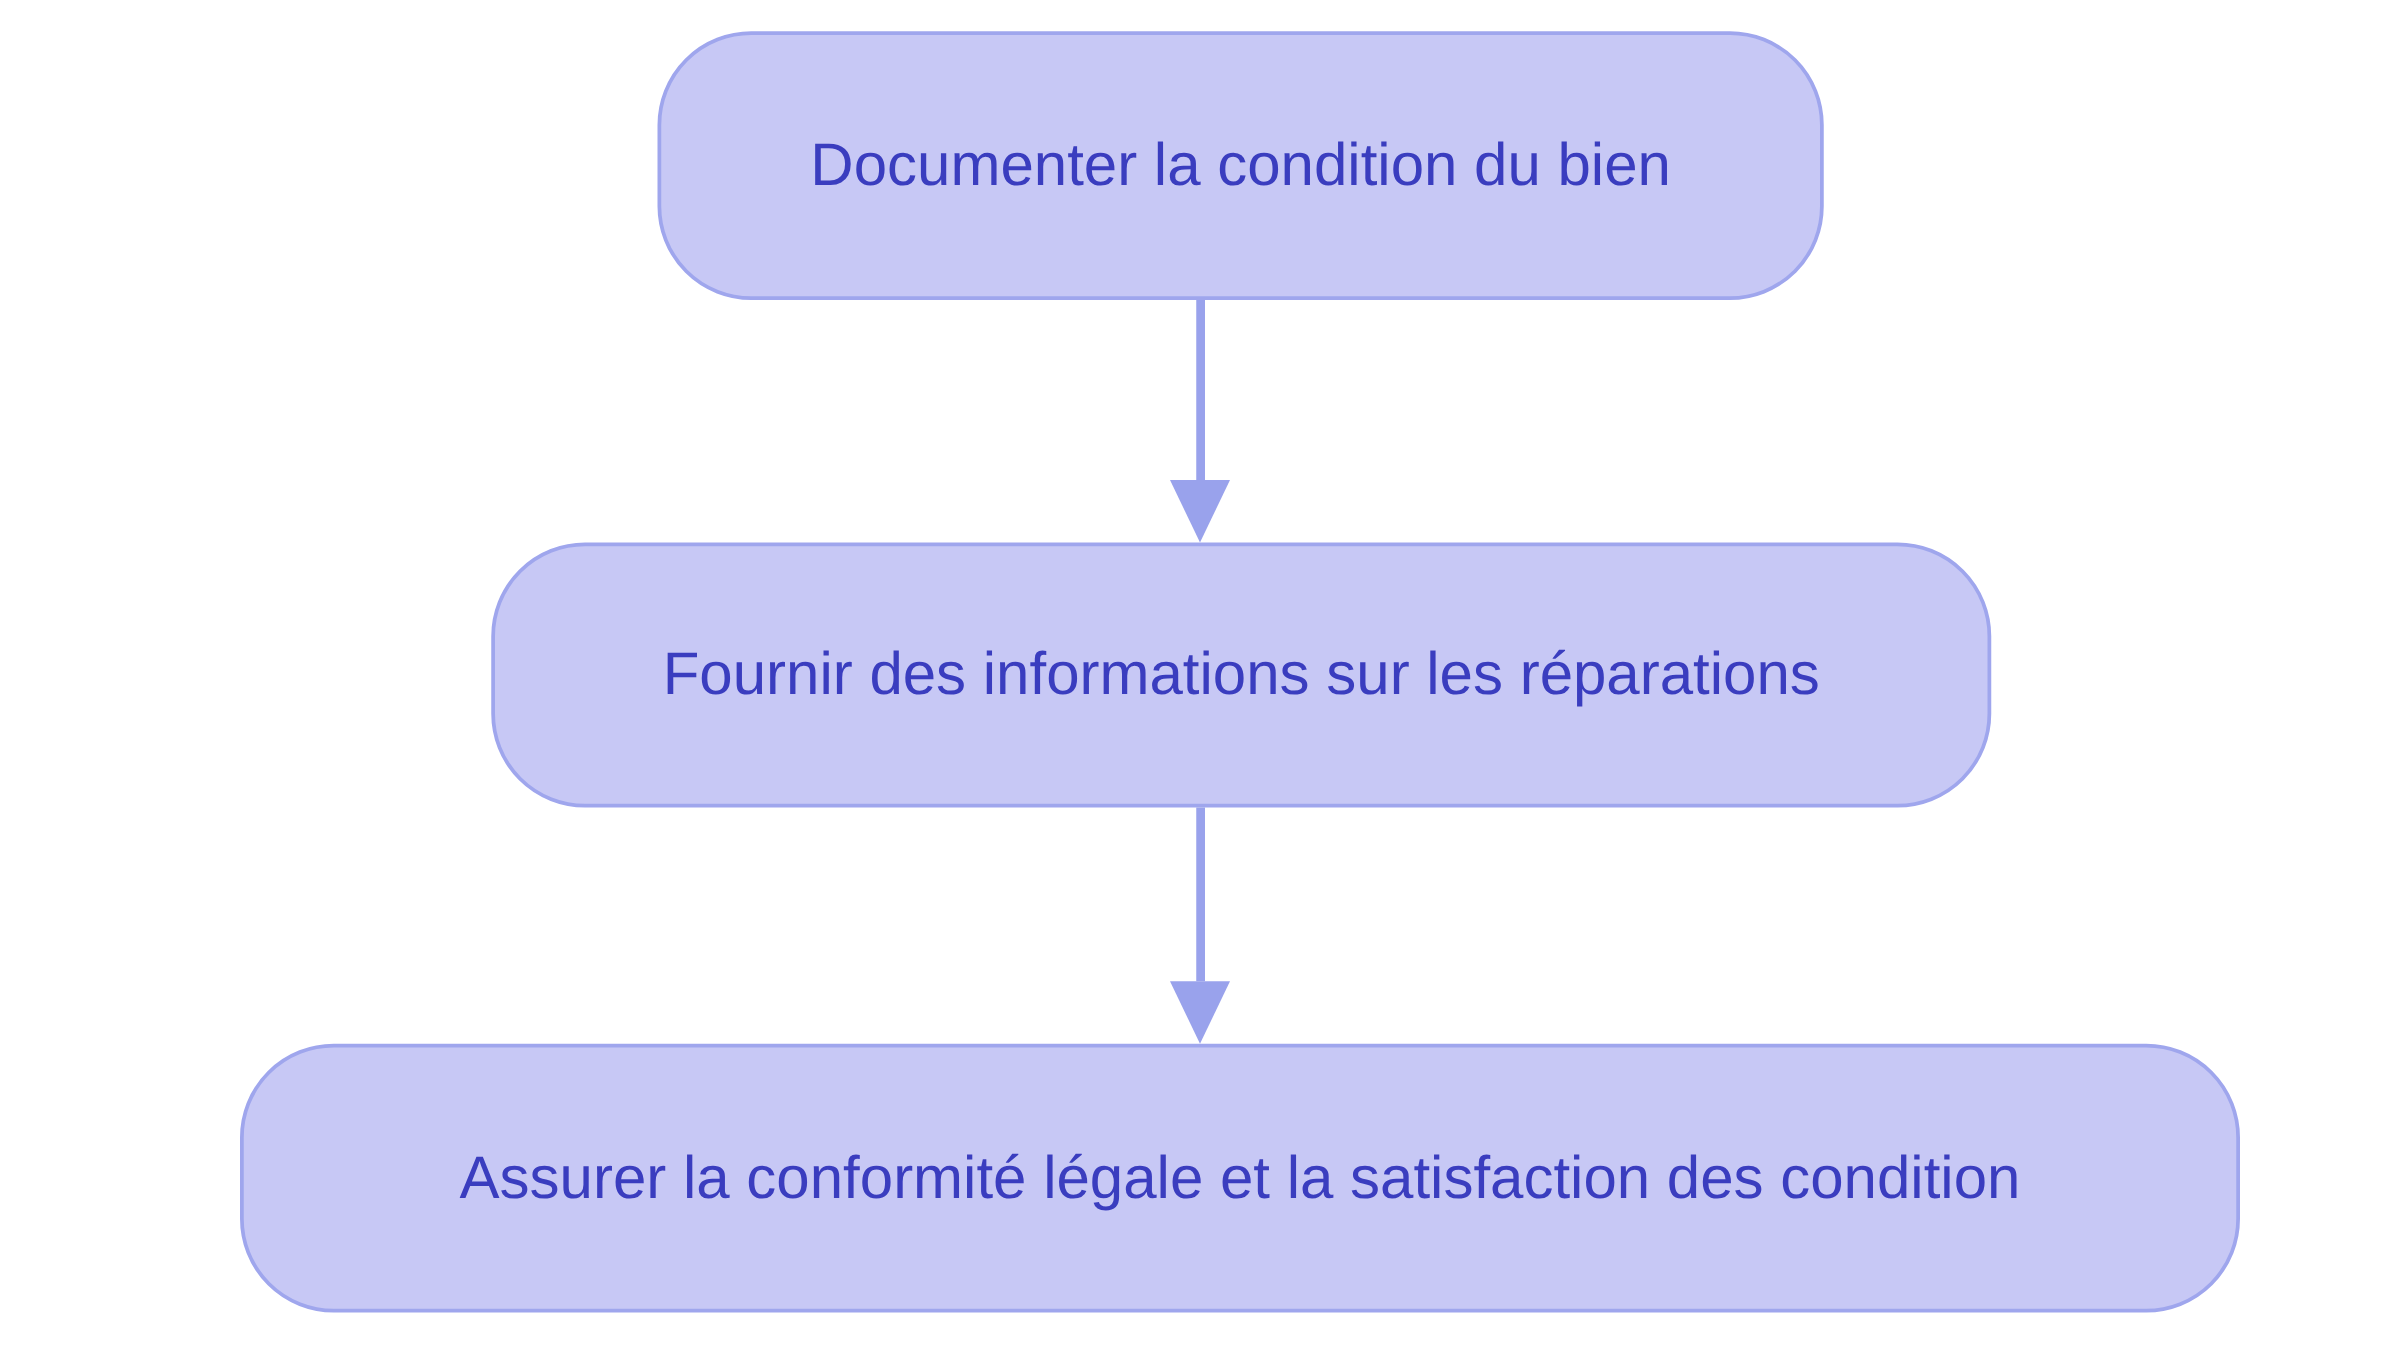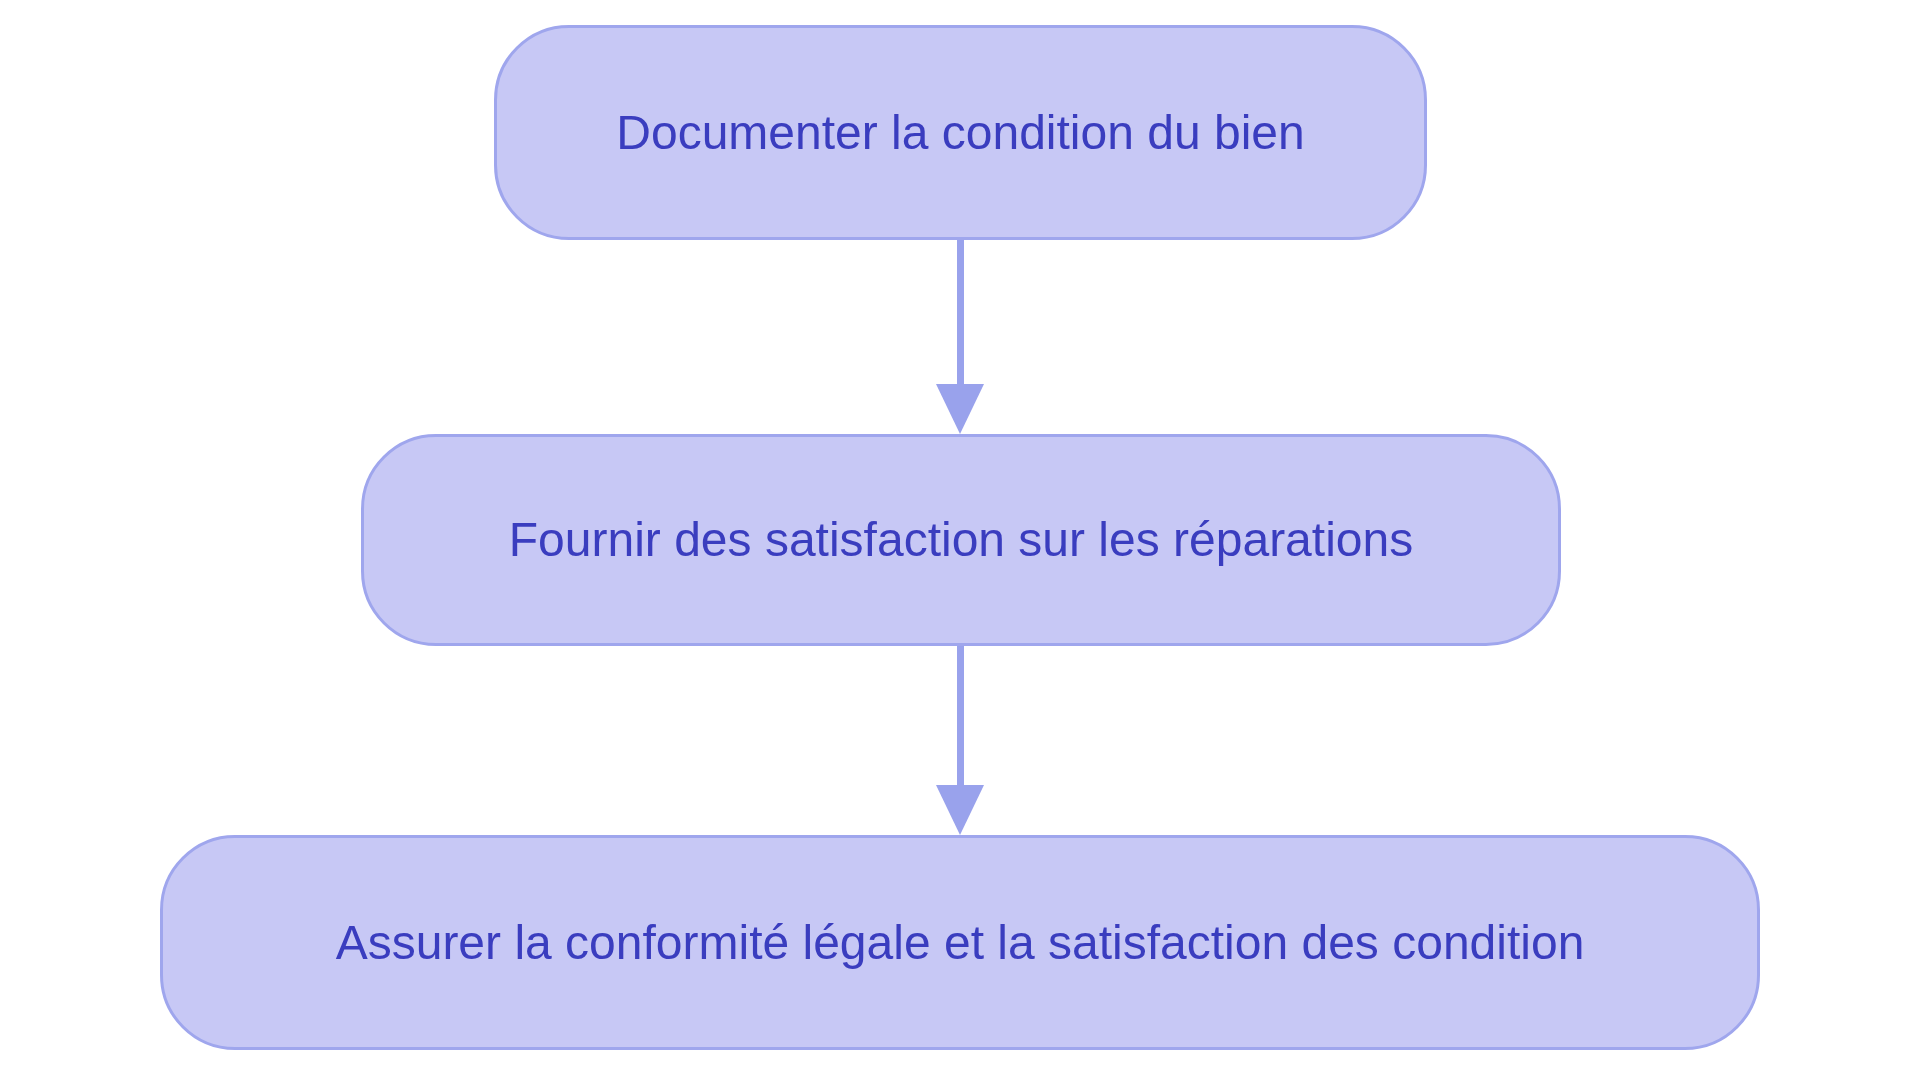--- a/index.html
+++ b/index.html
@@ -24,20 +24,21 @@
     background: var(--background);
   }
   .node {
     position: absolute;
     background: var(--node-fill);
     border: 3px solid var(--node-border);
     border-radius: 75px;
     display: flex;
     align-items: center;
     justify-content: center;
+    margin-left: 32px;
   }
   .node-label {
     color: var(--text);
     font-size: 48px;
     line-height: 1.15;
     white-space: nowrap;
   }
   .node-1 { left: 494px; top: 25px;  width: 933px;  height: 215px; }
   .node-2 { left: 361px; top: 434px; width: 1200px; height: 212px; }
   .node-3 { left: 160px; top: 835px; width: 1600px; height: 215px; }
@@ -73,21 +74,21 @@
   <div class="node node-1">
     <span class="node-label">Documenter la condition du bien</span>
   </div>
 
   <div class="arrow arrow-1">
     <div class="arrow-line"></div>
     <div class="arrow-head"></div>
   </div>
 
   <div class="node node-2">
-    <span class="node-label">Fournir des satisfaction sur les réparations</span>
+    <span class="node-label">Fournir des informations sur les réparations</span>
   </div>
 
   <div class="arrow arrow-2">
     <div class="arrow-line"></div>
     <div class="arrow-head"></div>
   </div>
 
   <div class="node node-3">
     <span class="node-label">Assurer la conformité légale et la satisfaction des condition</span>
   </div>

